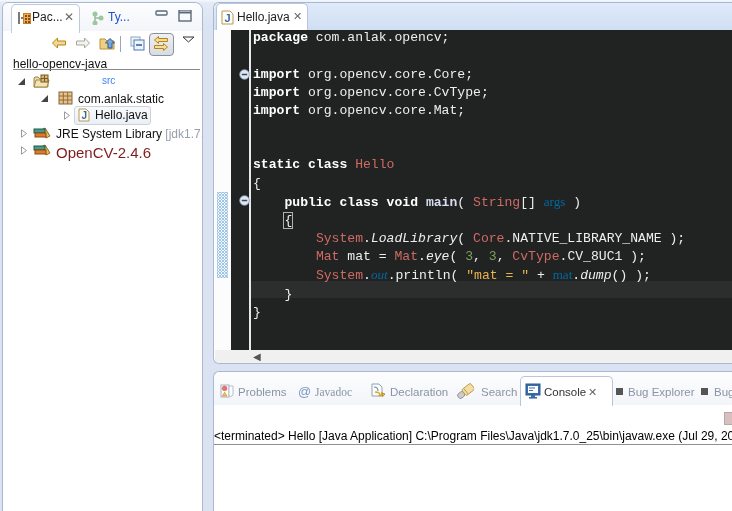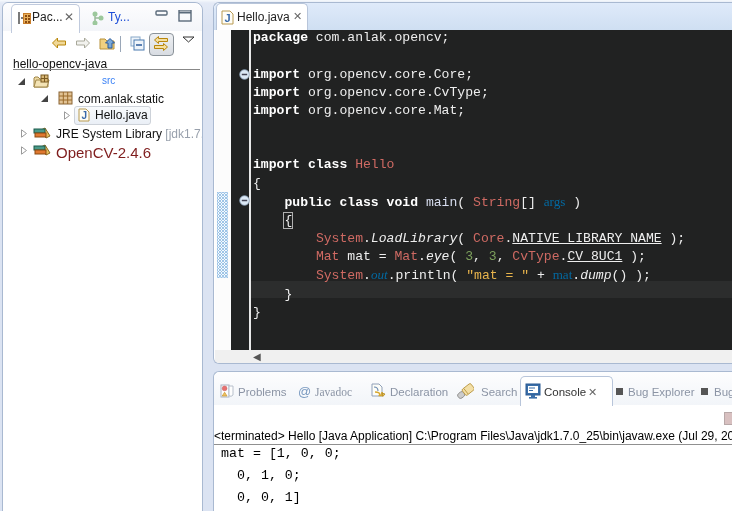--- a/index.html
+++ b/index.html
@@ -180,21 +180,21 @@
     </svg>
 
     <div class="abs" style="left:38px;top:-0.7px;font-family:'Liberation Mono',monospace;font-size:13.1px;line-height:18.15px;color:#eeeeee;" id="code">
         <pre style="font:inherit;white-space:pre"><span class="kw">package</span> com.anlak.opencv;
 
 <span class="kw">import</span> org.opencv.core.Core;
 <span class="kw">import</span> org.opencv.core.CvType;
 <span class="kw">import</span> org.opencv.core.Mat;
 
 
-<span class="kw">import class</span> <span class="cls">Hello</span>
+<span class="kw">static class</span> <span class="cls">Hello</span>
 {
     <span class="kw">public class void</span> <span class="mn">main</span>( <span class="cls">String</span>[] <span class="vr">args</span> )
     <span class="br">{</span>
         <span class="cls">System</span>.<span class="it">LoadLibrary</span>( <span class="cls">Core</span>.<span class="ul">NATIVE_LIBRARY_NAME</span> );
         <span class="cls">Mat</span> mat = <span class="cls">Mat</span>.<span class="it">eye</span>( <span class="nm">3</span>, <span class="nm">3</span>, <span class="cls">CvType</span>.<span class="ul">CV_8UC1</span> );
         <span class="cls">System</span>.<span class="vr it">out</span>.println( <span class="st">"mat = "</span> + <span class="vr">mat</span>.<span class="it">dump</span>() );
     }
 }</pre>
     </div>
   </div>
@@ -204,22 +204,22 @@
   </div>
 </div>
 
 <style>
   .kw{font-weight:bold;color:#ffffff;}
   .cls{color:#cf6a63;}
   .vr{color:#0369a1;font-family:Liberation Serif, serif;}
   .nm{color:#7ca05c;}
   .st{color:#e8b44c;}
   .it{font-style:italic;}
-  .ul{text-decoration:underline;}
-  .mn{color:#d8def0;font-weight:normal;}
+  .ul{}
+  .mn{color:#d8def0;font-weight:bold;}
   .br{outline:1px solid #b0b0b0;}
 </style>
 
 <div class="panel" id="consolepanel" style="left:213px;top:371px;width:525px;height:145px;border-radius:6px 0 0 0;border-right:none;border-bottom:none;">
   <div class="abs" style="left:0;top:0;width:525px;height:33px;background:linear-gradient(#fdfdfe,#f2f5f9);border-radius:6px 0 0 0;"></div>
 
   <div class="abs" style="left:306px;top:4px;width:91px;height:29px;background:#fff;border:1px solid #b8c5da;border-bottom:none;border-radius:5px 5px 0 0;"></div>
 
   <svg class="abs" style="left:6px;top:12px" width="15" height="14">
     <rect x="1" y="1" width="8" height="12" fill="#fdfdfd" stroke="#a8b0c0" stroke-width="1"></rect>
@@ -264,16 +264,13 @@
   <div class="abs" style="left:402px;top:16px;width:7px;height:7px;background:#555;"></div>
   <div class="abs" style="left:414px;top:14px;font-size:11.5px;color:#8b94a5;">Bug Explorer</div>
   <div class="abs" style="left:487px;top:16px;width:7px;height:7px;background:#555;"></div>
   <div class="abs" style="left:500px;top:14px;font-size:11.5px;color:#8b94a5;">Bug</div>
 
   <div class="abs" style="left:510px;top:40px;width:10px;height:11px;background:#d8c0c0;border:1px solid #b8a8a8;"></div>
 
   <div class="abs" style="left:0px;top:56.5px;font-size:12px;color:#000;white-space:nowrap;">&lt;terminated&gt; Hello [Java Application] C:\Program Files\Java\jdk1.7.0_25\bin\javaw.exe (Jul 29, 20</div>
   <div class="abs" style="left:0px;top:72px;width:525px;height:1px;background:#909090;"></div>
 
-  <div class="abs" style="left:7px;top:71px;font-family:'Liberation Mono',monospace;font-size:13.3px;line-height:22px;color:#000;white-space:pre;"><pre style="font:inherit">mat = [1, 0, 0;
-  0, 1, 0;
-  0, 0, 1]</pre></div>
 </div>
 
 </body></html>

